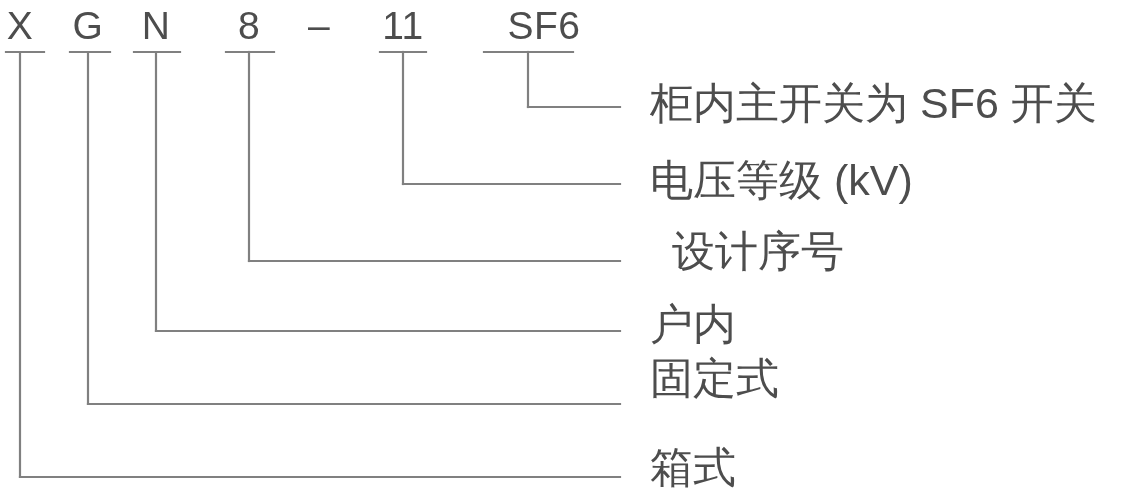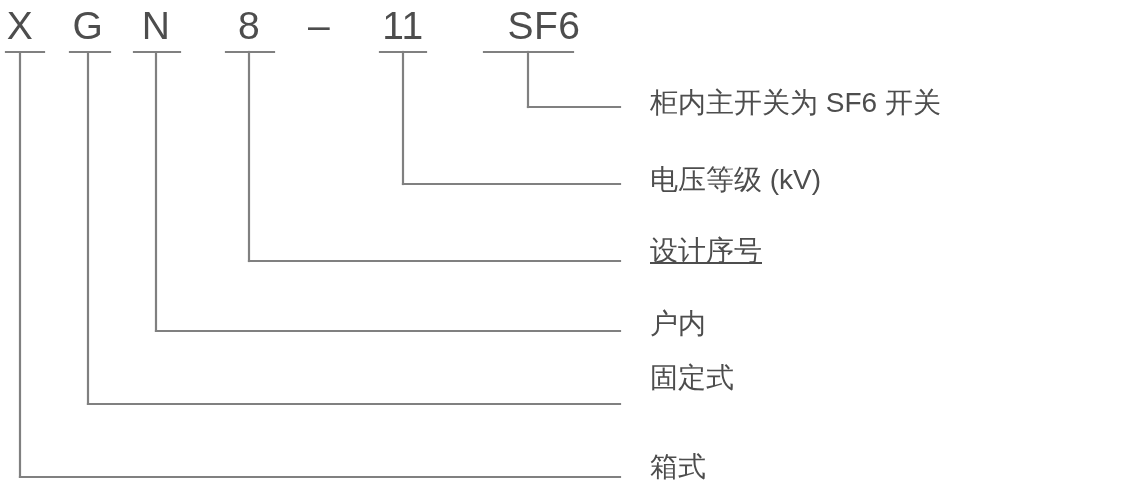--- a/index.html
+++ b/index.html
@@ -30,21 +30,21 @@
     font-size: 39px;
     line-height: 1;
     color: #4d4d4d;
     font-family: "Liberation Sans", "DejaVu Sans", sans-serif;
     white-space: nowrap;
     transform: translate(-50%, 0);
     letter-spacing: 0.5px;
   }
   .leader-label {
     position: absolute;
-    font-size: 28px;
+    font-size: 43px;
     line-height: 1;
     color: #4d4d4d;
     font-family: "Liberation Sans", "DejaVu Sans", sans-serif;
     white-space: nowrap;
     transform: translate(0, -50%);
   }
 </style>
 </head>
 <body>
 
@@ -77,19 +77,19 @@
       <div class="code-char" style="left: 156px; top: 6px;">N</div>
       <div class="code-char" style="left: 249px; top: 6px;">8</div>
       <div class="code-char" style="left: 319px; top: 6px;">–</div>
       <div class="code-char" style="left: 403px; top: 6px;">11</div>
       <div class="code-char" style="left: 544px; top: 6px;">SF6</div>
     </div>
 
   <div id="labels-layer">
       <div class="leader-label" style="left: 650px; top: 103px;">柜内主开关为 SF6 开关</div>
       <div class="leader-label" style="left: 650px; top: 173px; margin-top: 7px;">电压等级 (kV)</div>
-      <div class="leader-label" style="left: 650px; top: 251px; text-decoration: underline;">设计序号</div>
+      <div class="leader-label" style="left: 672px; top: 251px;">设计序号</div>
       <div class="leader-label" style="left: 650px; top: 324px; font-family: Liberation Serif, serif;">户内</div>
       <div class="leader-label" style="left: 650px; top: 378px;">固定式</div>
       <div class="leader-label" style="left: 650px; top: 467px;">箱式</div>
     </div>
 
 </div>
 
 </body></html>

